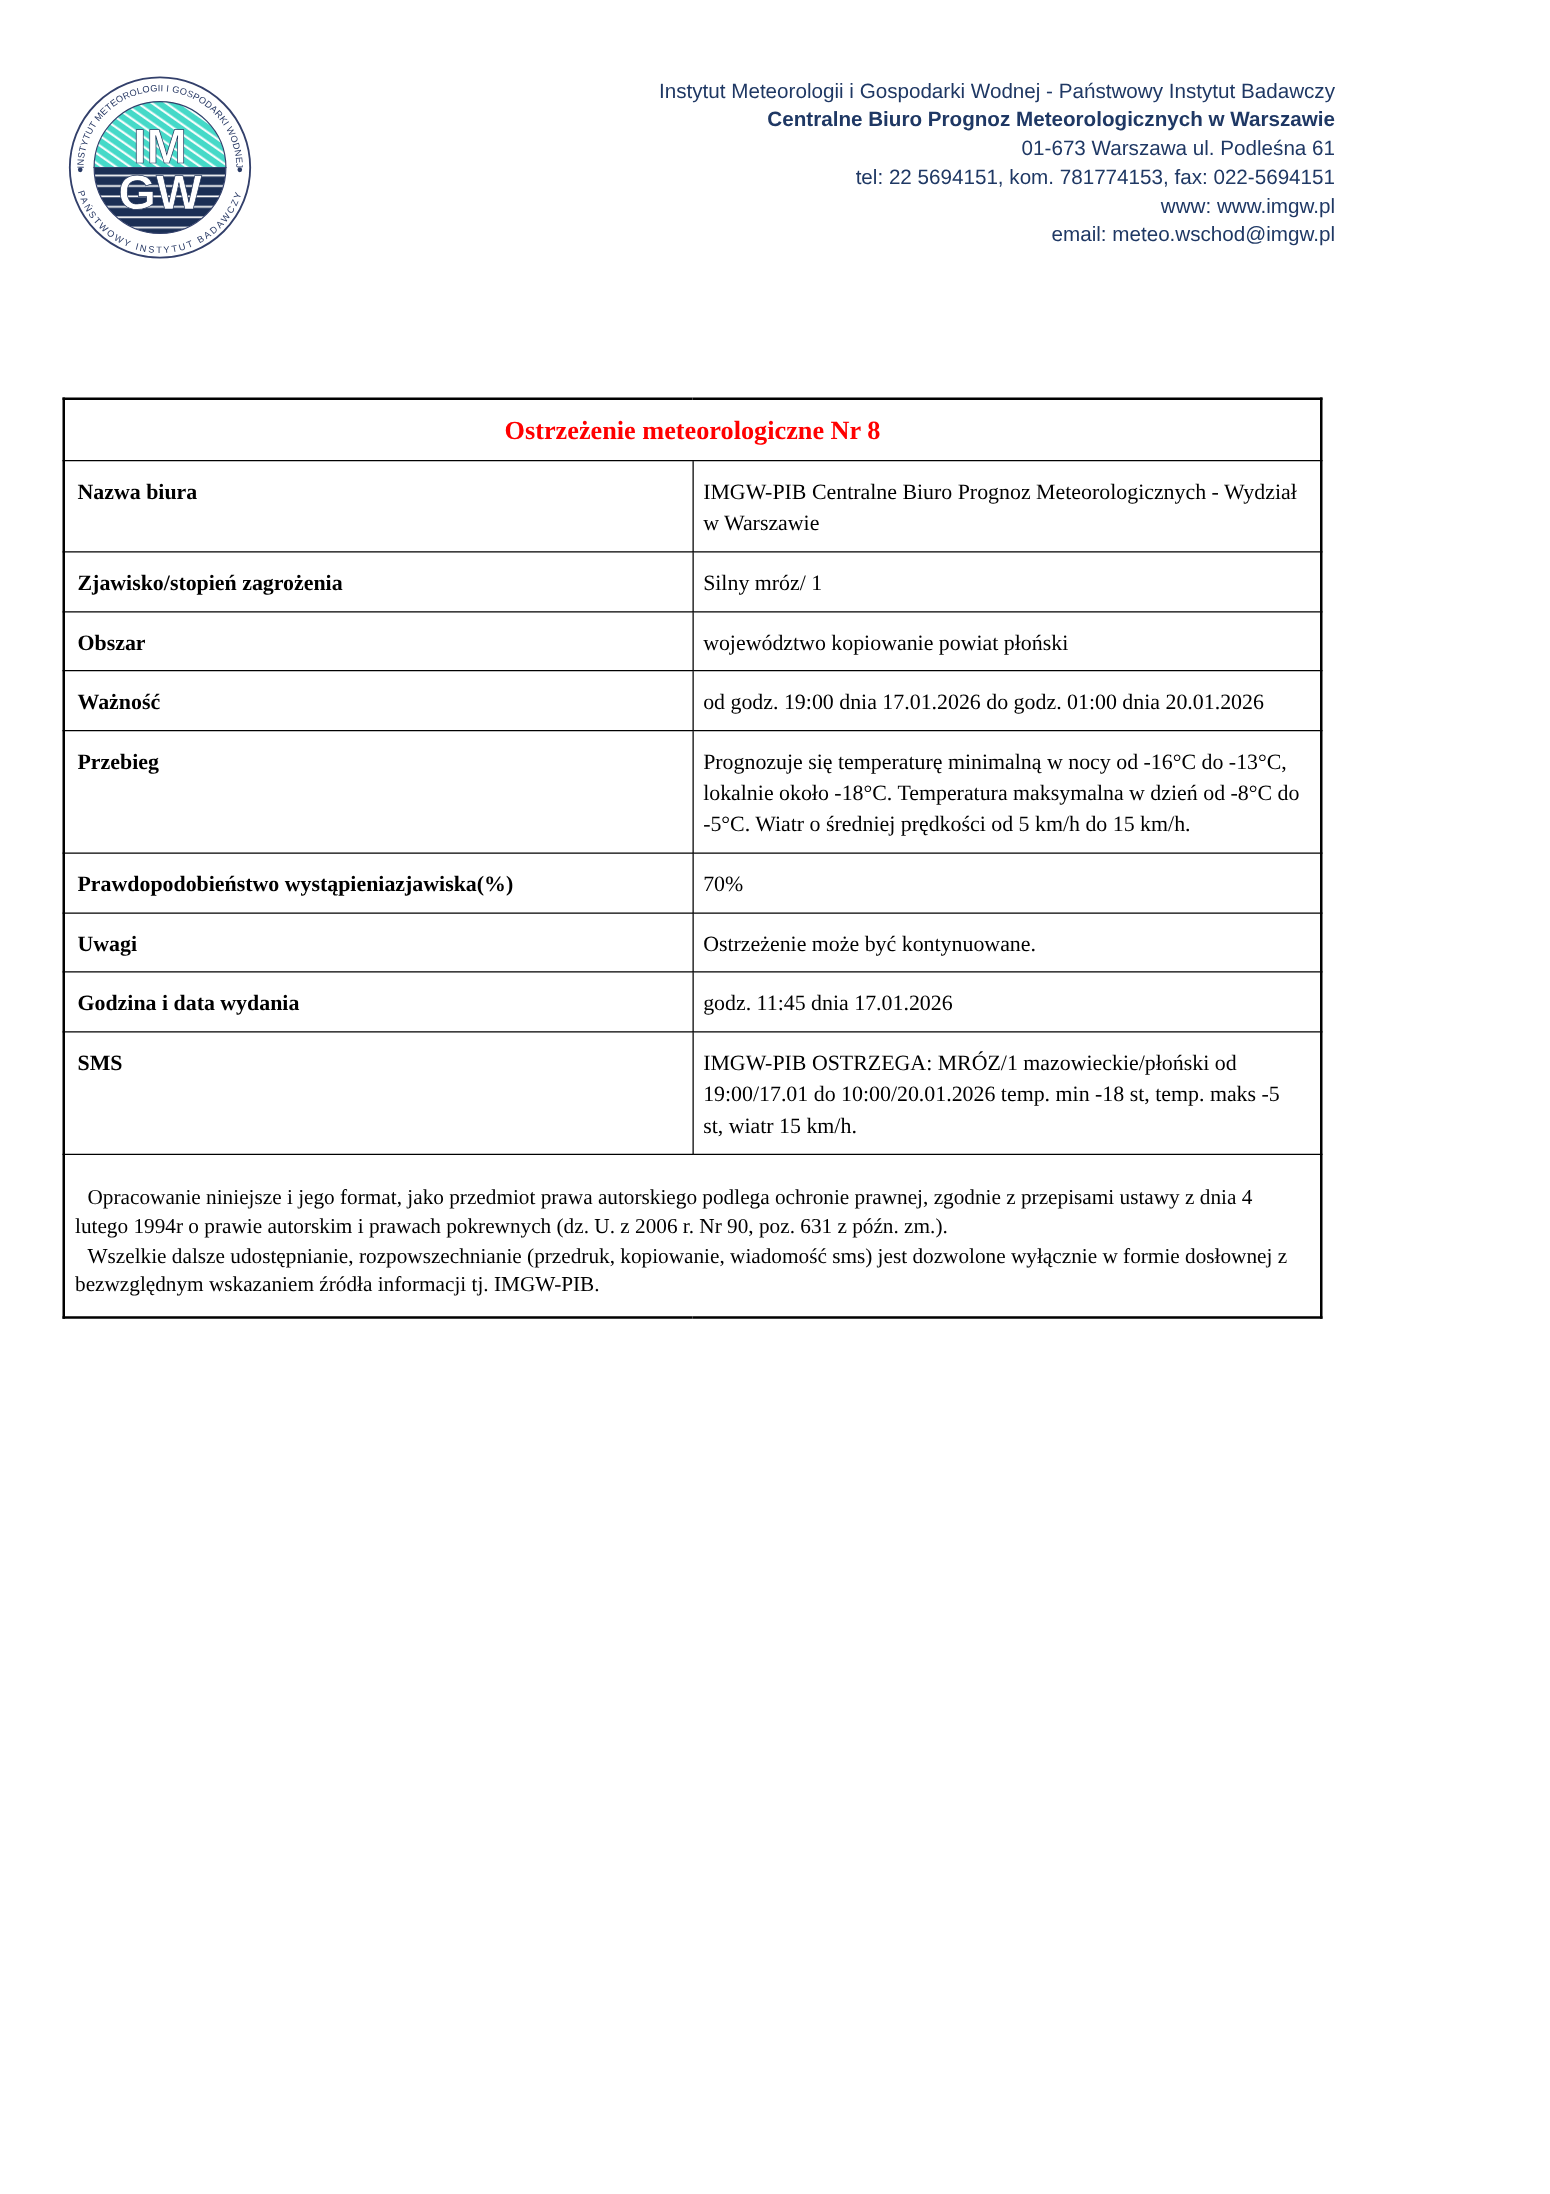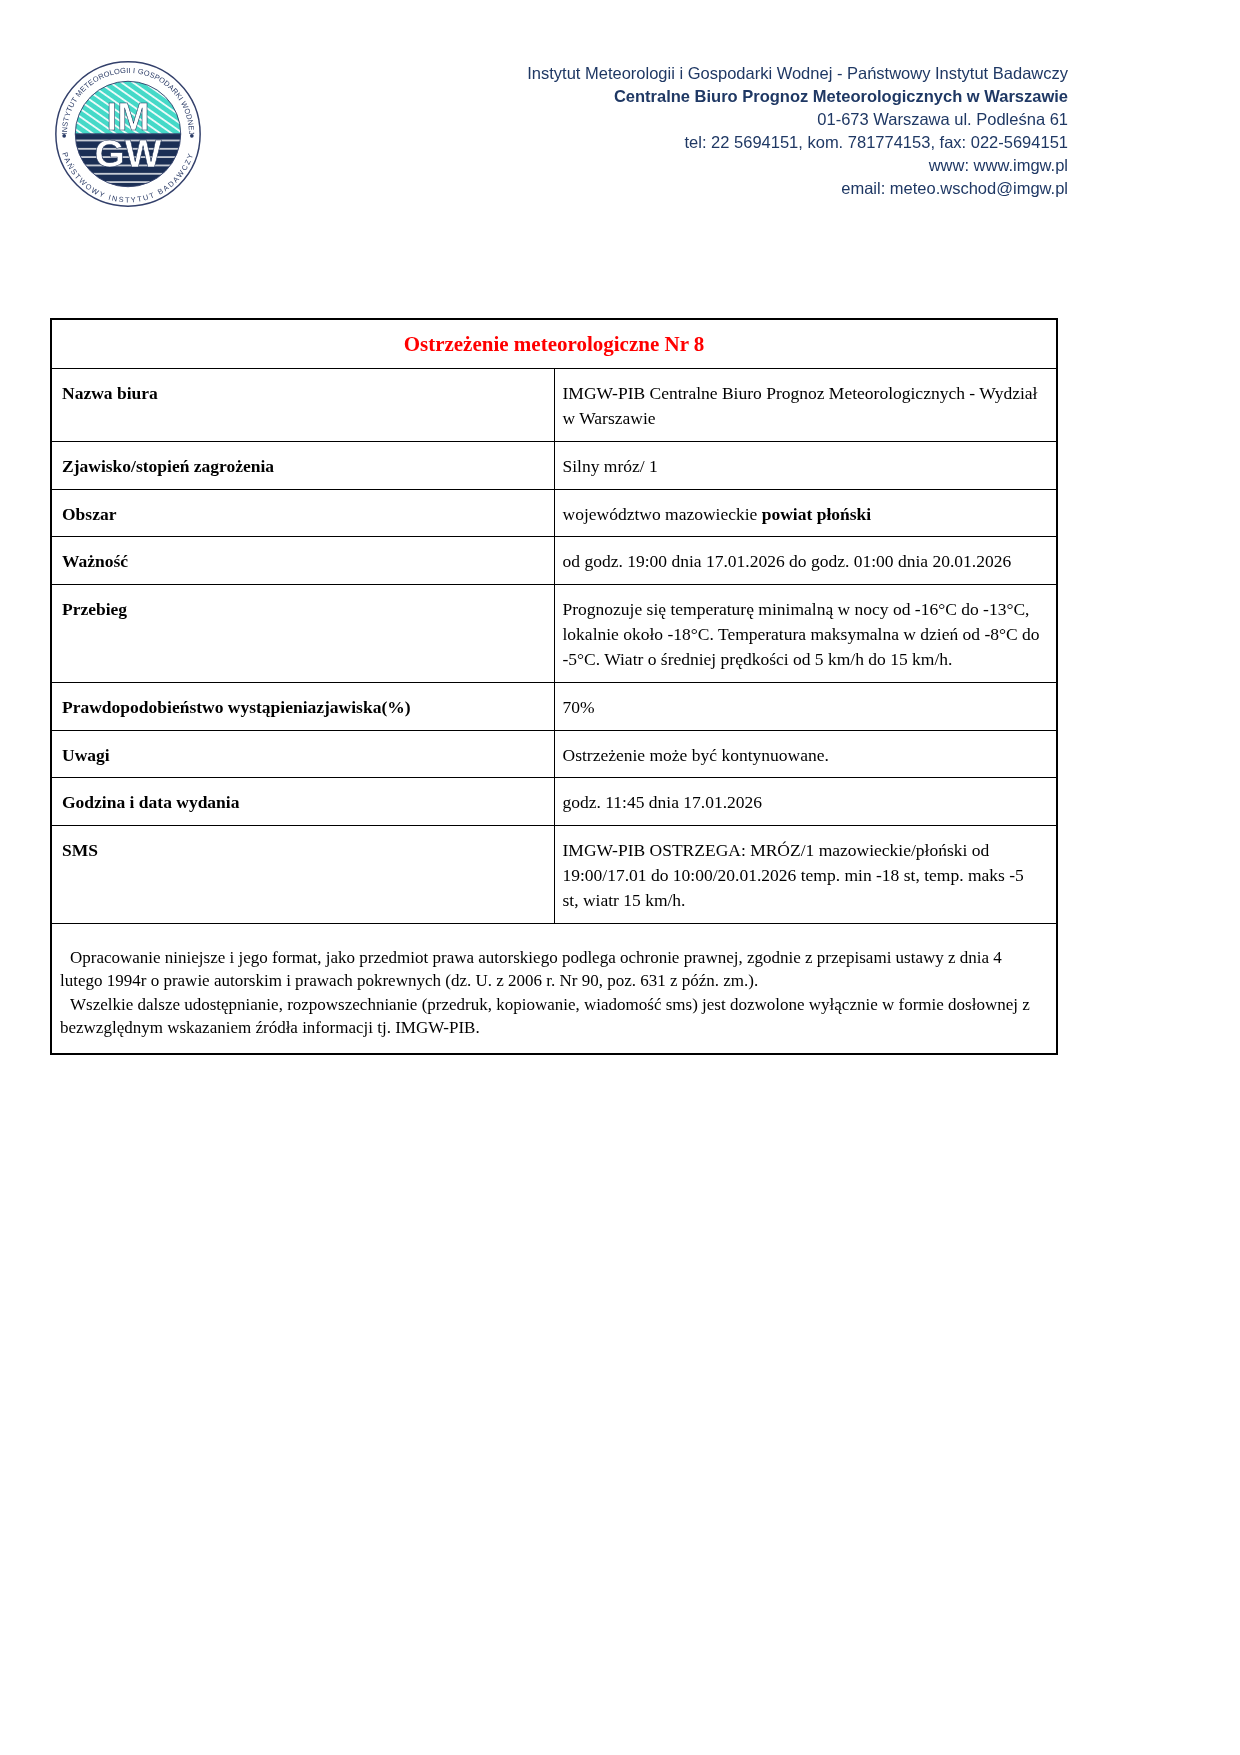--- a/index.html
+++ b/index.html
@@ -59,21 +59,21 @@
     font-weight: bold;
     vertical-align: top;
     padding: 12px 8px 10px 10px;
     line-height: 1.4;
   }
   td.val {
     vertical-align: top;
     padding: 12px 14px 10px 8px;
     line-height: 1.42;
   }
-  td.val .b { font-weight: bold; }
+  td.val .b { font-weight: normal; }
   .footer-cell {
     padding: 22px 10px 13px 8px;
     line-height: 1.38;
     font-size: 17px;
   }
   .footer-cell p { margin: 0; text-indent: 10px; }
 
   
   .seal-arc-text {
     font-family: "Liberation Sans", sans-serif;
@@ -141,21 +141,21 @@
       <tr>
         <td class="lbl">Nazwa biura</td>
         <td class="val">IMGW-PIB Centralne Biuro Prognoz Meteorologicznych - Wydział w Warszawie</td>
       </tr>
       <tr>
         <td class="lbl">Zjawisko/stopień zagrożenia</td>
         <td class="val">Silny mróz/ 1</td>
       </tr>
       <tr>
         <td class="lbl">Obszar</td>
-        <td class="val"><span>województwo mazowieckie </span><span class="b">powiat płoński</span></td>
+        <td class="val"><span>województwo kopiowanie </span><span class="b">powiat płoński</span></td>
       </tr>
       <tr>
         <td class="lbl">Ważność</td>
         <td class="val">od godz. 19:00 dnia 17.01.2026 do godz. 01:00 dnia 20.01.2026</td>
       </tr>
       <tr>
         <td class="lbl">Przebieg</td>
         <td class="val">Prognozuje się temperaturę minimalną w nocy od -16°C do -13°C, lokalnie około -18°C. Temperatura maksymalna w dzień od -8°C do -5°C. Wiatr o średniej  prędkości  od 5 km/h do 15 km/h.</td>
       </tr>
       <tr>

